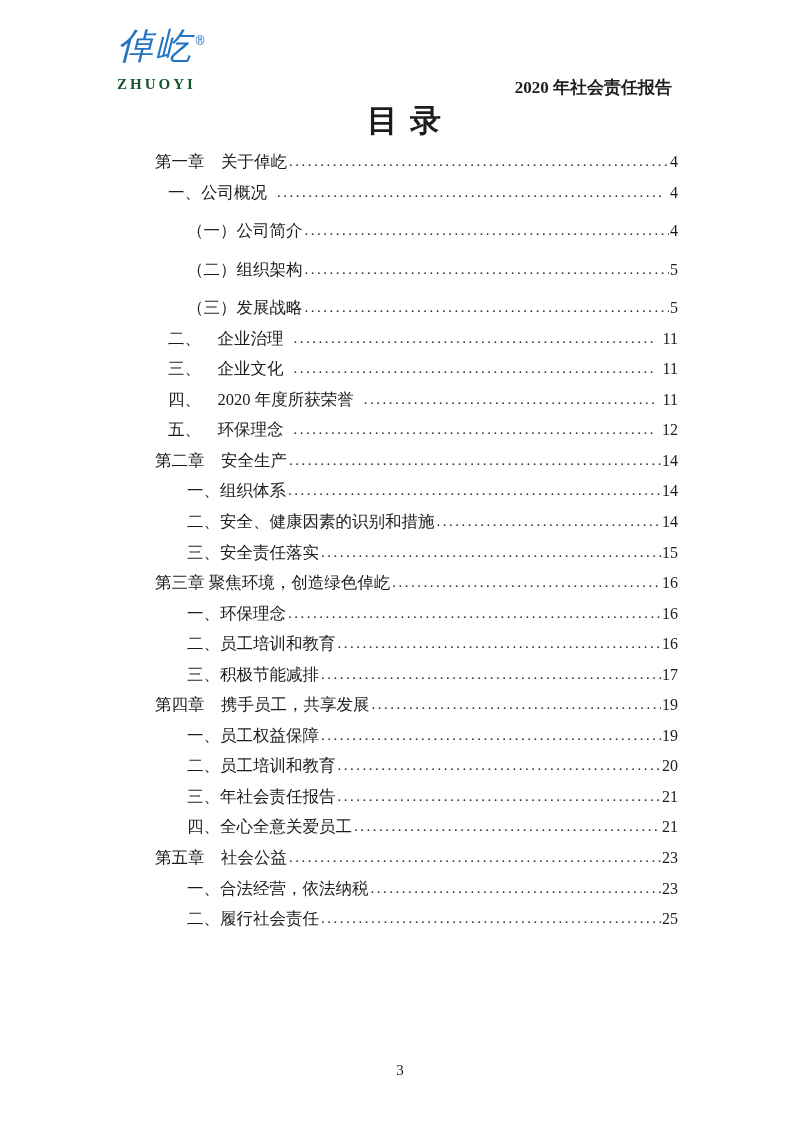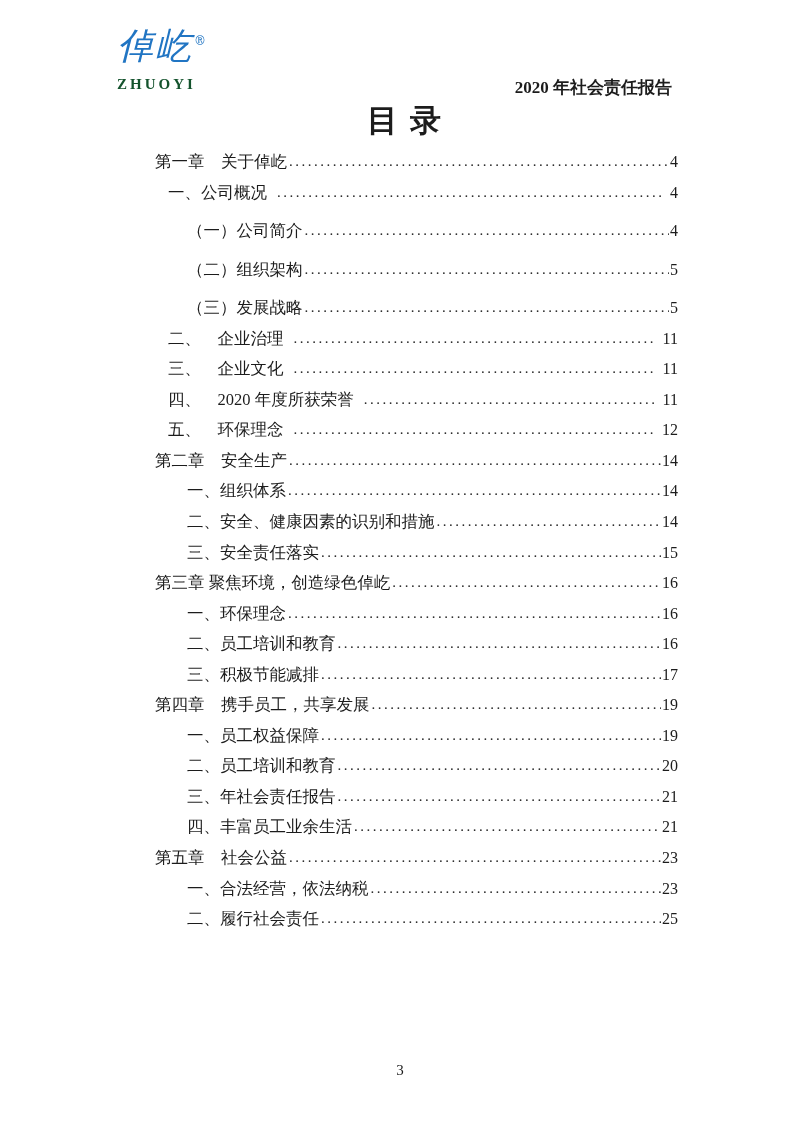--- a/index.html
+++ b/index.html
@@ -171,21 +171,21 @@
       <span class="toc-text">二、员工培训和教育</span>
       <span class="dots"></span>
       <span class="toc-page">20</span>
     </div>
     <div class="toc-row level1b">
       <span class="toc-text">三、年社会责任报告</span>
       <span class="dots"></span>
       <span class="toc-page">21</span>
     </div>
     <div class="toc-row level1b">
-      <span class="toc-text">四、丰富员工业余生活</span>
+      <span class="toc-text">四、全心全意关爱员工</span>
       <span class="dots"></span>
       <span class="toc-page">21</span>
     </div>
     <div class="toc-row chapter">
       <span class="toc-text">第五章　社会公益</span>
       <span class="dots"></span>
       <span class="toc-page">23</span>
     </div>
     <div class="toc-row level1b">
       <span class="toc-text">一、合法经营，依法纳税</span>

